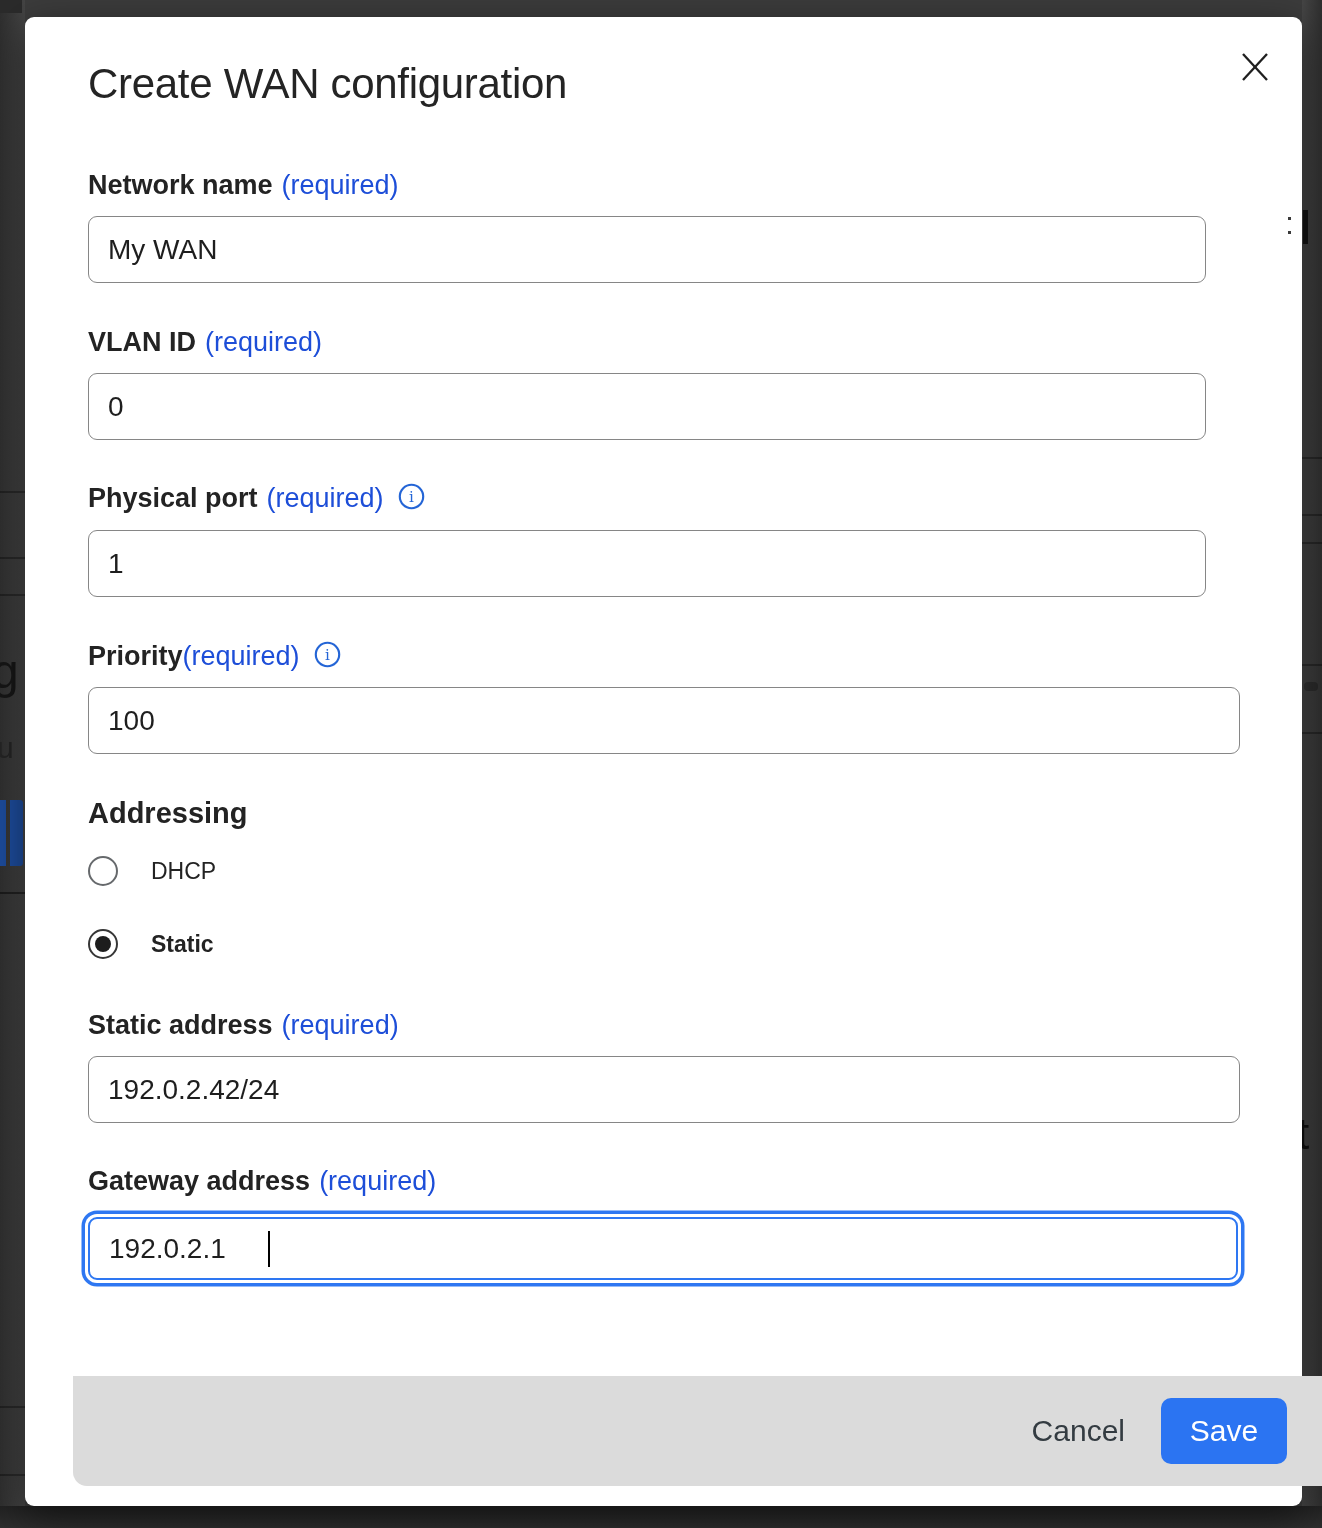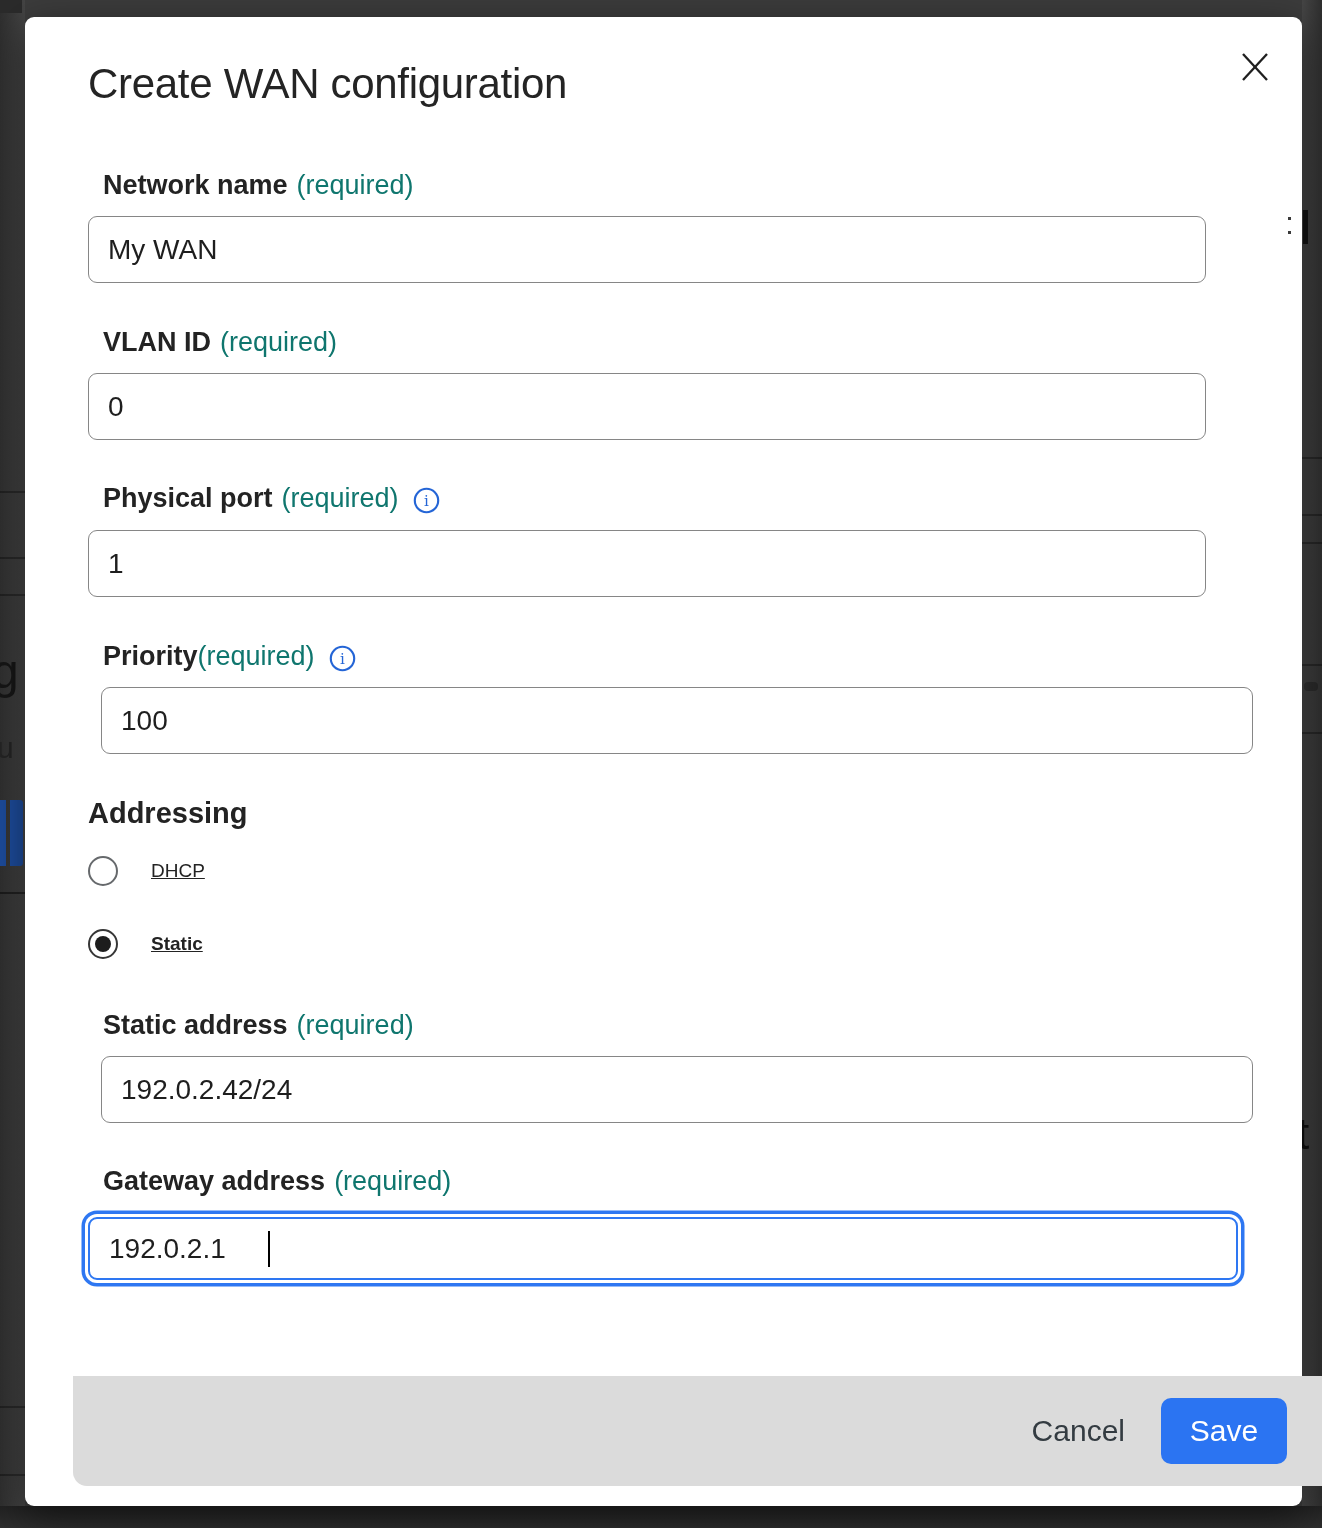--- a/index.html
+++ b/index.html
@@ -48,57 +48,57 @@
     letter-spacing: -0.3px;
   }
   .close-btn {
     position: absolute; left: 1208px; top: 28px; width: 44px; height: 44px;
     display: flex; align-items: center; justify-content: center;
     cursor: pointer; background: none; border: none; padding: 0;
   }
   .edge-dot { position: absolute; width: 3px; height: 3px; background: #3a3a3a; }
 
   .field-label {
-    position: absolute; left: 78px;
-    display: flex; align-items: flex-end;
+    position: absolute; left: 63px;
+    display: flex; align-items: flex-start;
     font-size: 27px; color: #232323;
   }
   .field-label .lbl { font-weight: 700; }
-  .field-label .req { font-weight: 400; margin-left: 9px; color: #0f766e; }
+  .field-label .req { font-weight: 400; margin-left: 9px; color: #1d4ed8; }
   .field-label.tight .req { margin-left: 0; }
   .info-icon { margin-left: 14px; width: 27px; height: 27px; display: inline-flex; cursor: pointer; }
 
   .fake-input {
     position: absolute; left: 63px; width: 1118px; height: 67px;
     box-sizing: border-box;
     border: 1.5px solid #868686; border-radius: 9px;
     background: #fff;
     display: flex; align-items: center;
     padding: 0 19px;
     font-size: 28px; color: #1e1e1e;
   }
-  .fake-input.wide { width: 1152px; margin-left: 13px; }
+  .fake-input.wide { width: 1152px; }
   .fake-input.focused {
     width: 1150px; height: 63px;
     border: 2.5px solid #2e77f2;
     box-shadow: 0 0 0 3px #ffffff, 0 0 0 6.5px #2e77f2;
     gap: 40px;
   }
   .caret { display: inline-block; width: 2.5px; height: 36px; background: #000; margin-left: 2px; }
 
   .section-heading {
     position: absolute; left: 63px;
     font-size: 29px; font-weight: 700; color: #232323;
   }
   .radio-row { position: absolute; left: 63px; display: flex; align-items: center; cursor: pointer; }
   .radio { width: 30px; height: 30px; border-radius: 50%; box-sizing: border-box; background: #fff; flex: 0 0 auto; }
   .radio.unchecked { border: 2.5px solid #66696c; }
   .radio.checked { border: 2.5px solid #363636; display: flex; align-items: center; justify-content: center; }
   .radio.checked::after { content: ""; width: 16px; height: 16px; border-radius: 50%; background: #1d1d1d; }
-  .radio-row .radio-label { margin-left: 33px; font-size: 19px; color: #232323; text-decoration: underline; }
+  .radio-row .radio-label { margin-left: 33px; font-size: 23px; color: #232323; }
   .radio-row .radio-label.bold { font-weight: 700; }
 
   .modal-footer {
     position: absolute; left: 0; top: 1359px; width: 1277px; height: 110px;
     background: #dbdbdb;
     border-radius: 0 0 14px 14px;
     display: flex; align-items: center; justify-content: flex-end;
     padding-right: 63px; box-sizing: border-box; gap: 36px; margin-left: 48px;
   }
   .cancel-btn {

